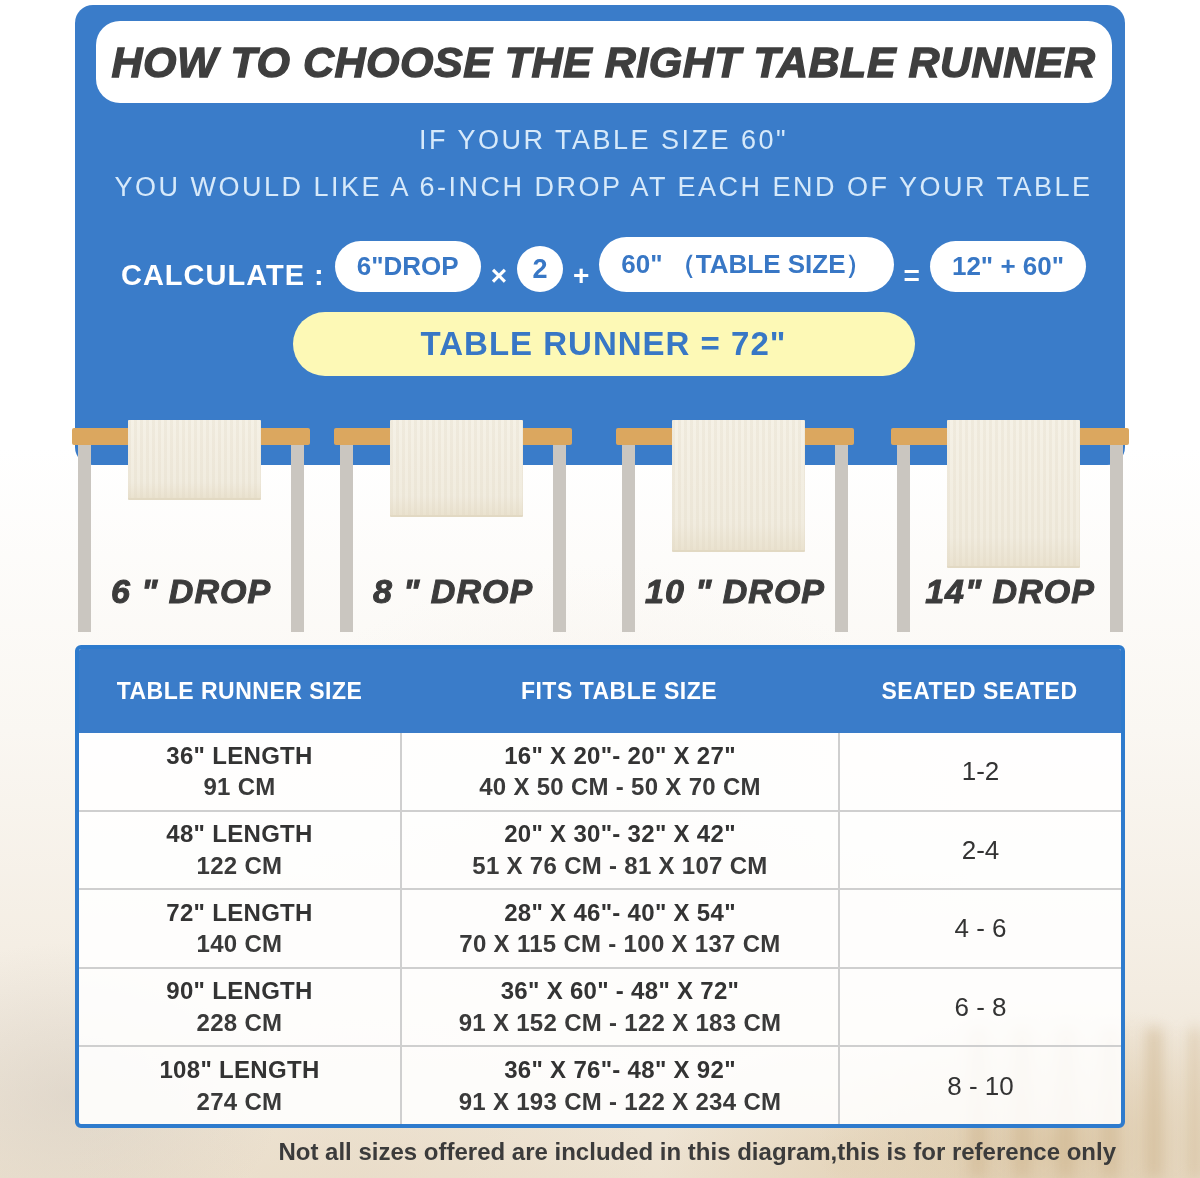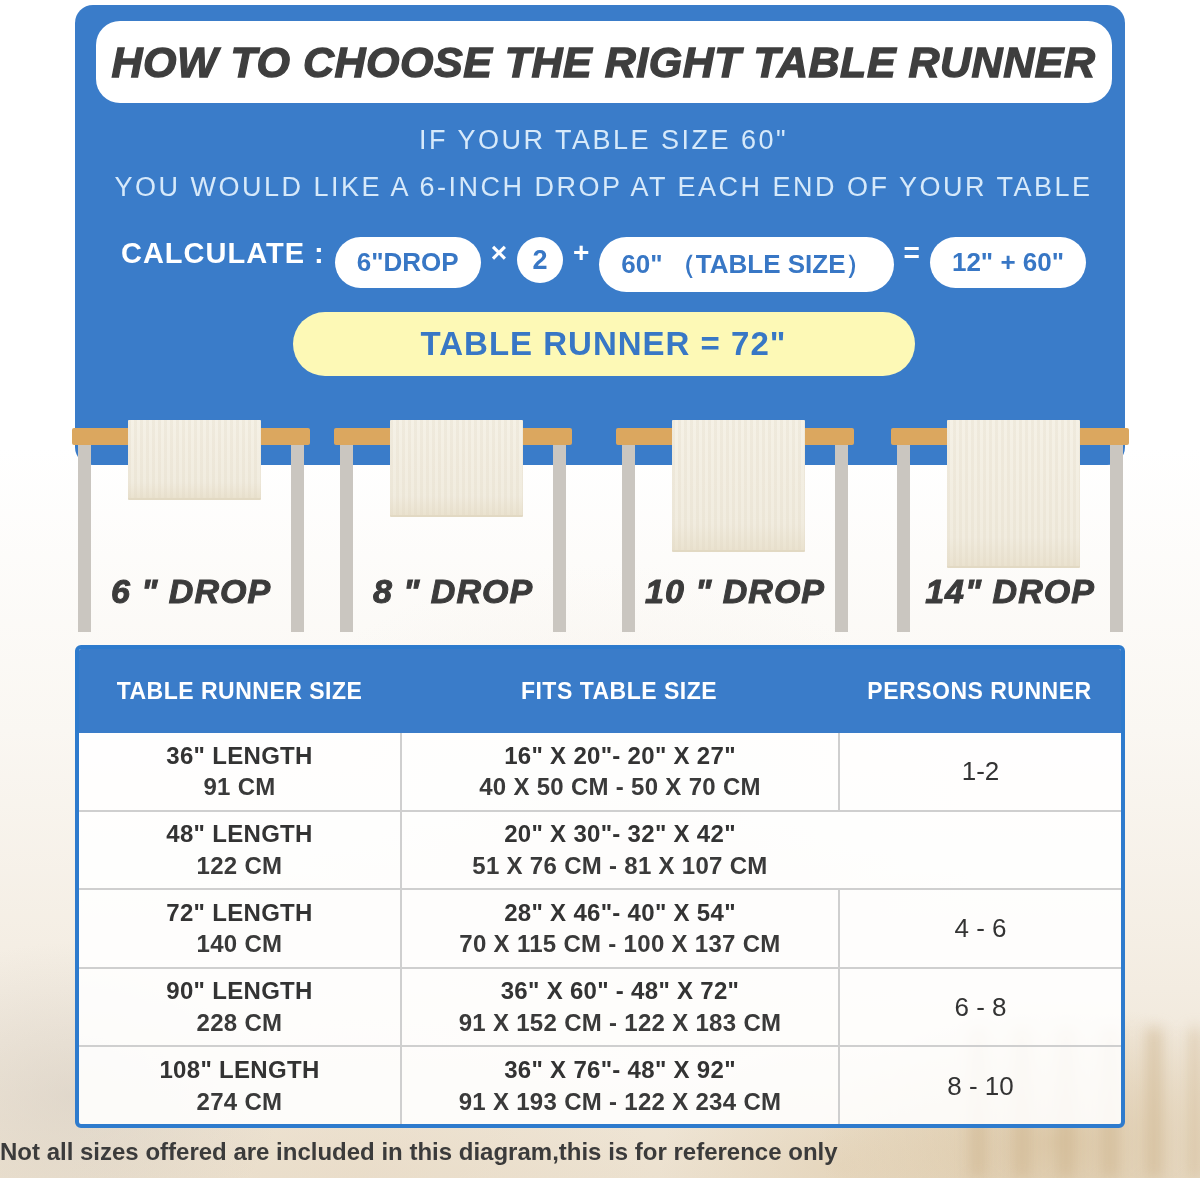--- a/index.html
+++ b/index.html
@@ -45,21 +45,21 @@
   .page-title {
     font-size: 43px; font-weight: 800; font-style: italic;
     color: #3e3e3e; letter-spacing: 0.5px; white-space: nowrap;
     -webkit-text-stroke: 1.3px #3e3e3e;
   }
   .subtitle { text-align: center; color: #d6e9fa; font-size: 27px; letter-spacing: 2.5px; }
   .subtitle.line1 { margin-top: 22px; }
   .subtitle.line2 { margin-top: 16px; }
 
   .calc-row {
-    margin-top: 34px; display: flex; align-items: flex-start; justify-content: center; gap: 10px;
+    margin-top: 34px; display: flex; align-items: flex-end; justify-content: center; gap: 10px;
   }
   .calc-label { color: #ffffff; font-size: 29px; font-weight: 700; letter-spacing: 1px; }
   .pill {
     background: #ffffff; color: #3877c5; border-radius: 30px;
     font-size: 26px; font-weight: 800; padding: 10px 22px; white-space: nowrap;
   }
   .op { color: #ffffff; font-size: 28px; font-weight: 800; }
   .mult-badge {
     width: 46px; height: 46px; border-radius: 50%; background: #ffffff;
     color: #3877c5; font-size: 27px; font-weight: 800;
@@ -124,22 +124,22 @@
   .td {
     display: flex; flex-direction: column; align-items: center; justify-content: center;
     line-height: 1.32; text-align: center;
   }
   .td + .td { border-left: 2px solid #cfcfcf; }
   .ln1 { font-size: 24px; font-weight: 700; color: #333333; letter-spacing: 0.3px; }
   .ln2 { font-size: 24px; font-weight: 600; color: #3a3a3a; letter-spacing: 0.3px; }
   .persons { font-size: 26px; font-weight: 400; color: #333333; }
 
   .footer-note {
-    position: absolute; left: 0; top: 1138px; width: 1104px;
-    text-align: left; font-size: 24px; font-weight: 700; color: #3b3b3b;
+    position: absolute; left: 12px; top: 1138px; width: 1104px;
+    text-align: right; font-size: 24px; font-weight: 700; color: #3b3b3b;
   }
 </style>
 </head>
 <body>
 
 <div id="page">
   <div class="backdrop"></div>
   <div class="backdrop-spindles"></div>
 
   <div class="banner">
@@ -193,21 +193,21 @@
       <div class="tabletop"></div>
       <div class="runner"></div>
       <div class="drop-label">14" DROP</div>
     </div>
   </div>
 
   <div class="size-table">
     <div class="thead">
       <div class="th">TABLE RUNNER SIZE</div>
       <div class="th">FITS TABLE SIZE</div>
-      <div class="th">PERSONS RUNNER</div>
+      <div class="th">SEATED SEATED</div>
     </div>
     <div class="tbody">
       <div class="tr">
         <div class="td">
           <div class="ln1">36" LENGTH</div>
           <div class="ln2">91 CM</div>
         </div>
         <div class="td">
           <div class="ln1">16" X 20"- 20" X 27"</div>
           <div class="ln2">40 X 50 CM - 50 X 70 CM</div>
@@ -218,20 +218,23 @@
       </div>
       <div class="tr">
         <div class="td">
           <div class="ln1">48" LENGTH</div>
           <div class="ln2">122 CM</div>
         </div>
         <div class="td">
           <div class="ln1">20" X 30"- 32" X 42"</div>
           <div class="ln2">51 X 76 CM - 81 X 107 CM</div>
         </div>
+        <div class="td">
+          <div class="persons">2-4</div>
+        </div>
       </div>
       <div class="tr">
         <div class="td">
           <div class="ln1">72" LENGTH</div>
           <div class="ln2">140 CM</div>
         </div>
         <div class="td">
           <div class="ln1">28" X 46"- 40" X 54"</div>
           <div class="ln2">70 X 115 CM - 100 X 137 CM</div>
         </div>

